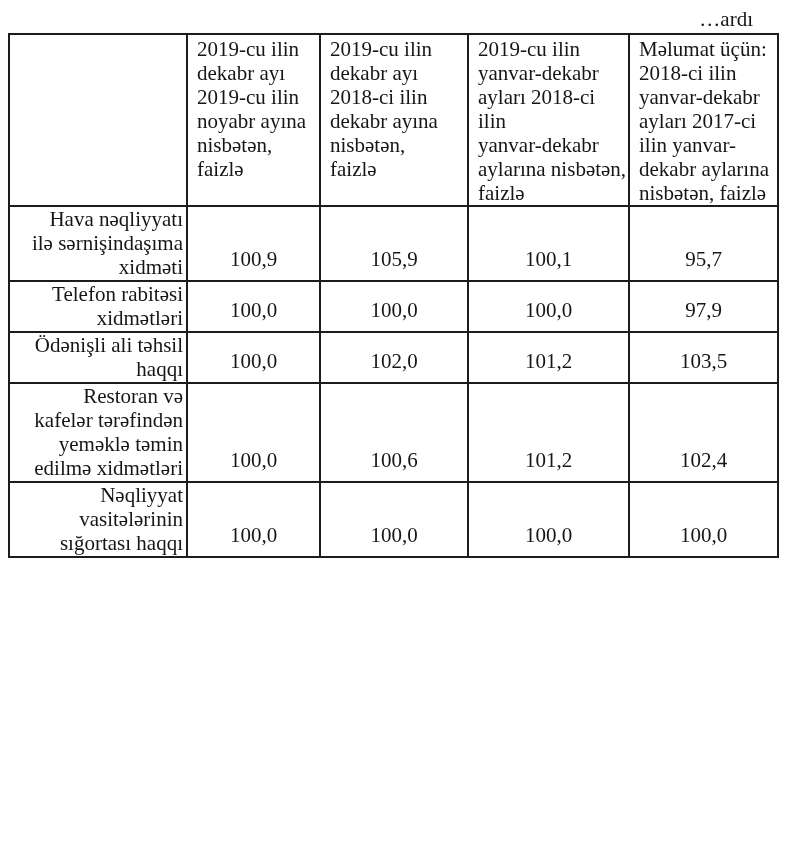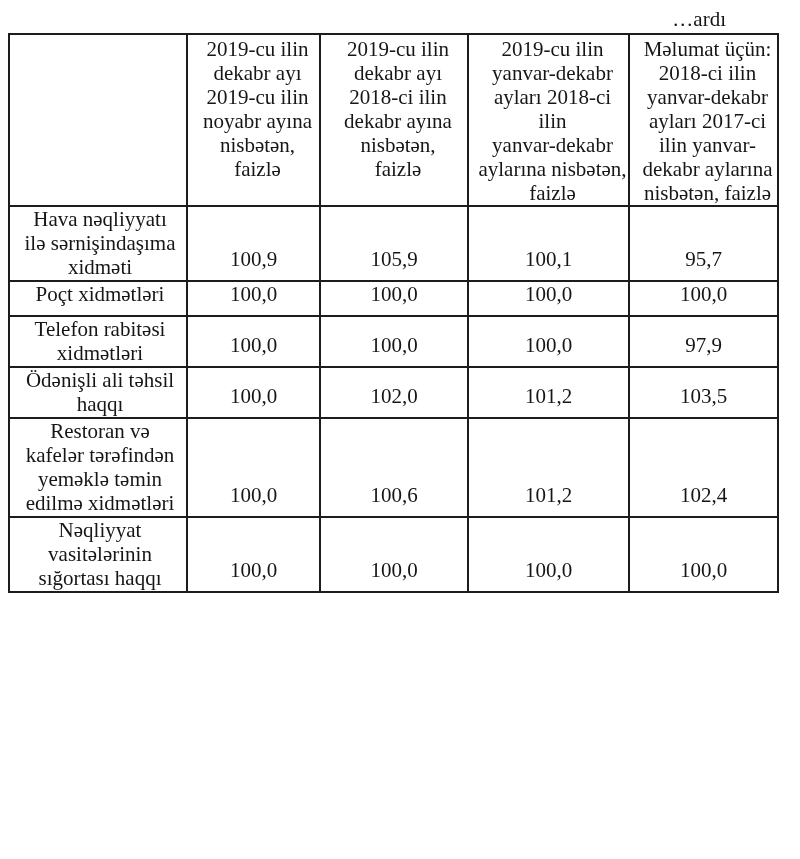--- a/index.html
+++ b/index.html
@@ -12,53 +12,53 @@
     width: 800px;
     height: 859px;
     background: #ffffff;
     font-family: "Liberation Serif", "DejaVu Serif", serif;
     color: #161616;
     overflow: hidden;
   }
   .continuation {
     position: absolute;
     top: 7px;
-    right: 74px;
+    right: 47px;
     font-size: 21px;
     line-height: 24px;
   }
   table.price-table {
     position: absolute;
     top: 33px;
     left: 8px;
     width: 769px;
     border-collapse: collapse;
     table-layout: fixed;
   }
   table.price-table td,
   table.price-table th {
     border: 2px solid #1c1c1c;
     font-weight: normal;
     overflow: hidden;
   }
   th.colhead {
     font-size: 21px;
     line-height: 24px;
-    text-align: center;
+    text-align: left;
     vertical-align: top;
     padding: 2px 1px 0 9px;
     white-space: pre-line;
   }
   td.corner {
     background: #ffffff;
   }
   td.label {
     font-size: 21px;
     line-height: 24px;
-    text-align: center;
+    text-align: right;
     vertical-align: top;
     padding: 0 3px 1px 7px;
     white-space: pre-line;
   }
   td.value {
     font-size: 21px;
     line-height: 24px;
     text-align: center;
     vertical-align: bottom;
     padding: 0 2px 9px 2px;
@@ -114,27 +114,20 @@
       <td class="label">Hava nəqliyyatı
 ilə sərnişindaşıma
 xidməti</td>
       <td class="value">100,9</td>
       <td class="value">105,9</td>
       <td class="value">100,1</td>
       <td class="value">95,7</td>
     </tr>
 
 
-    <tr style="height:25px">
-      <td class="label">Poçt xidmətləri</td>
-      <td class="value">100,0</td>
-      <td class="value">100,0</td>
-      <td class="value">100,0</td>
-      <td class="value">100,0</td>
-    </tr>
 
     <tr style="height:51px">
       <td class="label">Telefon rabitəsi
 xidmətləri</td>
       <td class="value">100,0</td>
       <td class="value">100,0</td>
       <td class="value">100,0</td>
       <td class="value">97,9</td>
     </tr>
 

